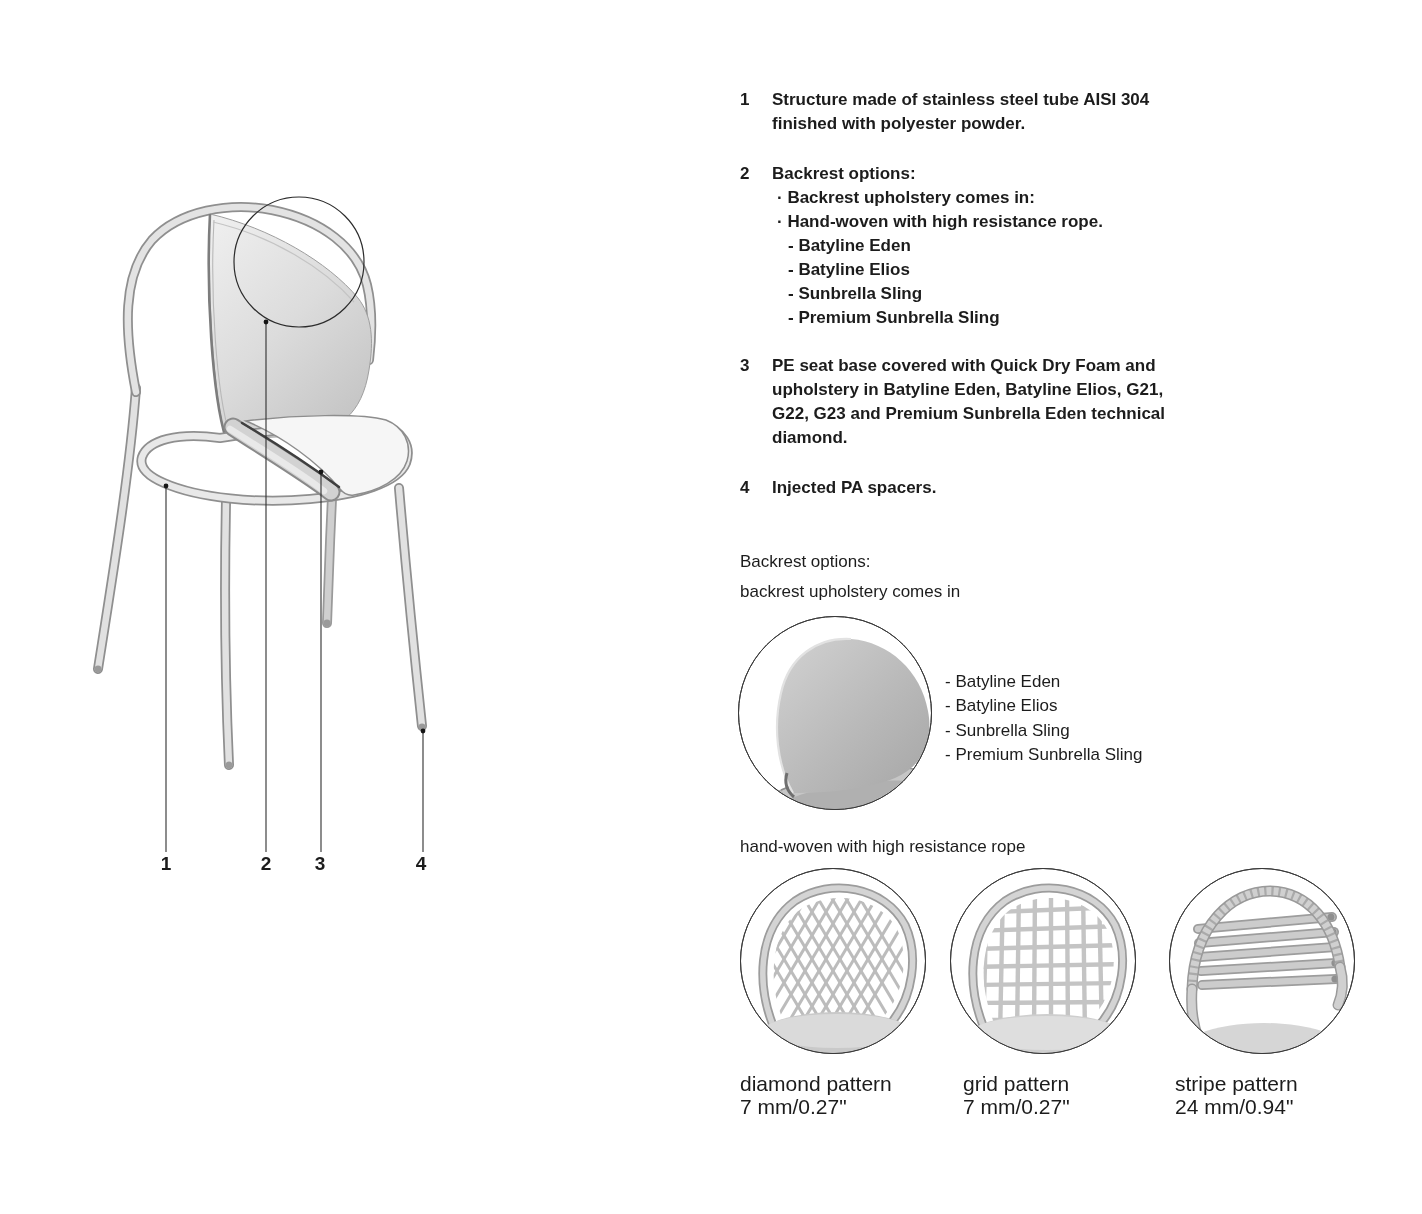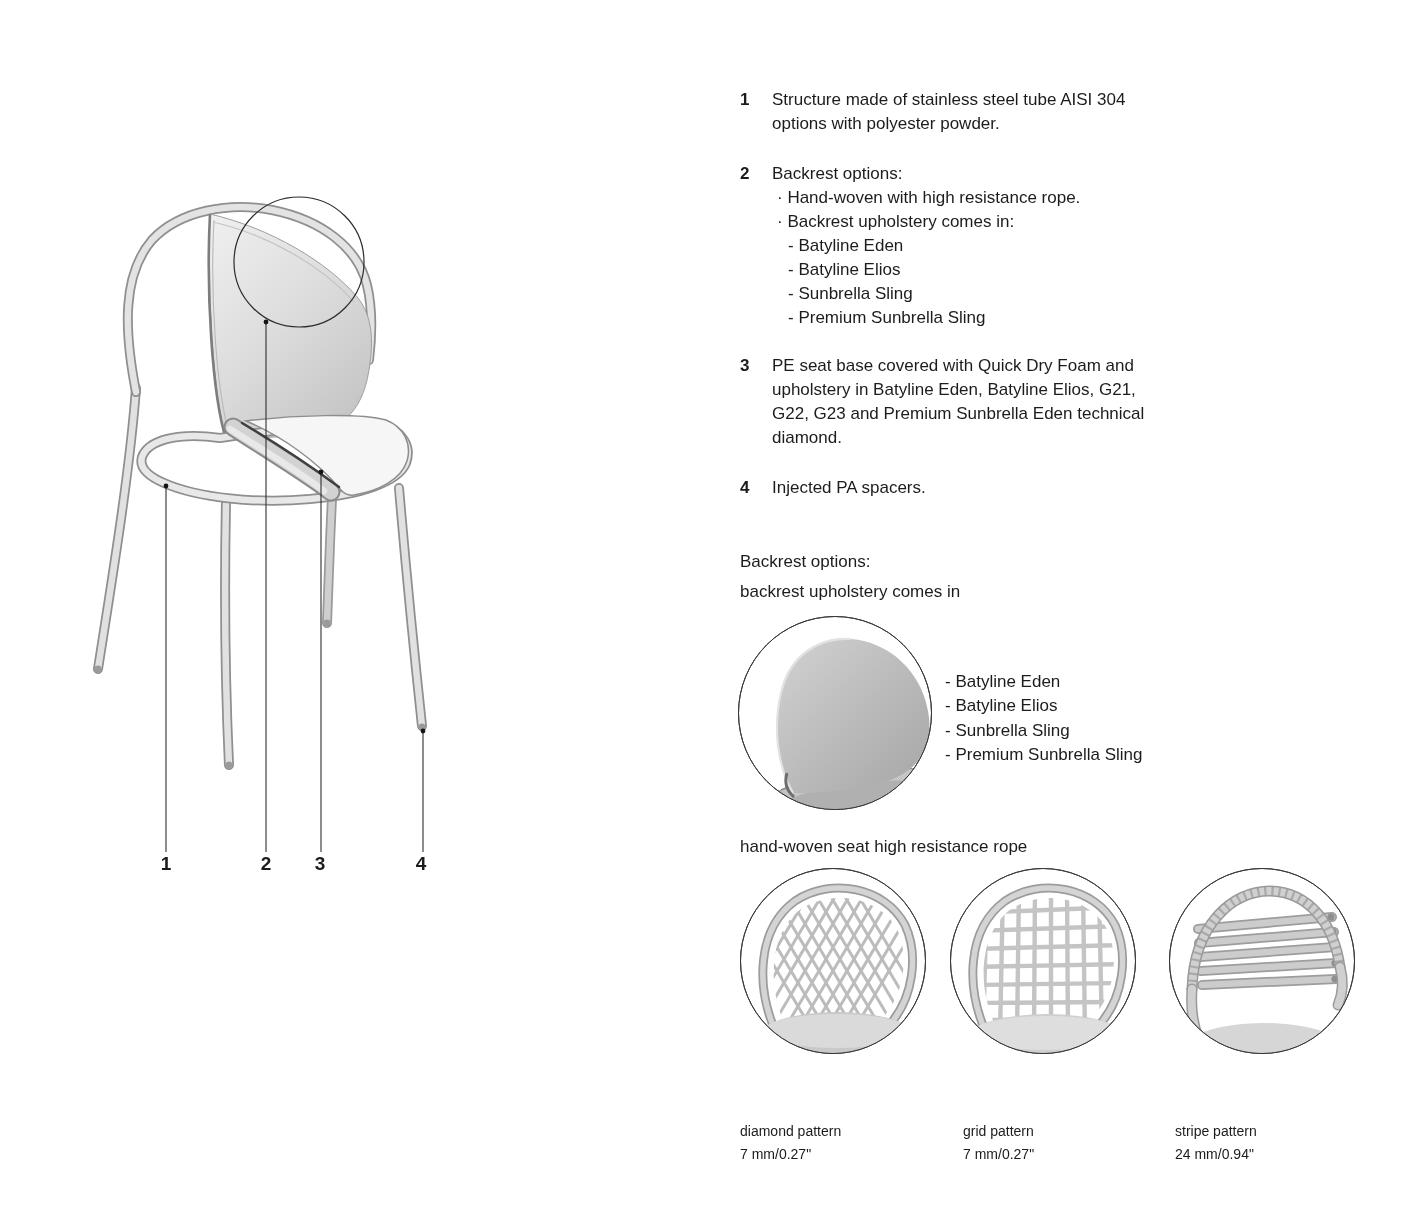--- a/index.html
+++ b/index.html
@@ -2,29 +2,29 @@
 <html><head>
 <meta charset="utf-8">
 <style>
   html,body{margin:0;padding:0;background:#ffffff;}
   .page{position:relative;width:1422px;height:1214px;background:#ffffff;overflow:hidden;
         font-family:"Liberation Sans","DejaVu Sans",sans-serif;color:#1c1c1c;}
   .abs{position:absolute;}
   
   .spec-item{position:absolute;left:740px;display:flex;font-size:17px;line-height:24px;}
   .spec-num{width:32px;font-weight:700;flex:0 0 32px;}
-  .spec-lines{white-space:nowrap;}
+  .spec-lines{white-space:nowrap;font-weight:bold;}
   .ind-b{margin-left:5px;}
   .ind-d{margin-left:16px;}
   
   .sec-heading{position:absolute;left:740px;font-size:17px;line-height:24px;white-space:nowrap;}
   
   .uph-list{position:absolute;left:945px;top:670px;font-size:17px;line-height:24.3px;white-space:nowrap;}
   
-  .pattern-caption{position:absolute;top:1120px;font-size:14px;line-height:23px;white-space:nowrap;}
+  .pattern-caption{position:absolute;top:1072px;font-size:21px;line-height:23px;white-space:nowrap;}
   
   .callout-num{position:absolute;top:853px;width:28px;text-align:center;font-size:19px;font-weight:600;}
   svg{display:block;}
 </style>
 </head>
 <body>
 
 <div class="page">
 
   <svg class="abs" style="left:60px;top:180px" width="440" height="720" viewBox="0 0 440 720">
@@ -91,30 +91,30 @@
 
   <div class="callout-num" style="left:152px">1</div>
   <div class="callout-num" style="left:252px">2</div>
   <div class="callout-num" style="left:306px">3</div>
   <div class="callout-num" style="left:407px">4</div>
 
   <div class="spec-item" style="top:88px">
     <div class="spec-num">1</div>
     <div class="spec-lines">
       <div>Structure made of stainless steel tube AISI 304</div>
-      <div>options with polyester powder.</div>
+      <div>finished with polyester powder.</div>
     </div>
   </div>
 
   <div class="spec-item" style="top:162px">
     <div class="spec-num">2</div>
     <div class="spec-lines">
       <div>Backrest options:</div>
+      <div class="ind-b">· Backrest upholstery comes in:</div>
       <div class="ind-b">· Hand-woven with high resistance rope.</div>
-      <div class="ind-b">· Backrest upholstery comes in:</div>
       <div class="ind-d">- Batyline Eden</div>
       <div class="ind-d">- Batyline Elios</div>
       <div class="ind-d">- Sunbrella Sling</div>
       <div class="ind-d">- Premium Sunbrella Sling</div>
     </div>
   </div>
 
   <div class="spec-item" style="top:354px">
     <div class="spec-num">3</div>
     <div class="spec-lines">
@@ -158,21 +158,21 @@
     <circle cx="98" cy="98" r="96.5" fill="none" stroke="#3a3a3a" stroke-width="1"></circle>
   </svg>
 
   <div class="uph-list">
     <div>- Batyline Eden</div>
     <div>- Batyline Elios</div>
     <div>- Sunbrella Sling</div>
     <div>- Premium Sunbrella Sling</div>
   </div>
 
-  <div class="sec-heading" style="top:835px">hand-woven seat high resistance rope</div>
+  <div class="sec-heading" style="top:835px">hand-woven with high resistance rope</div>
 
   <svg class="abs" style="left:739px;top:867px" width="188" height="188" viewBox="0 0 188 188">
     <defs>
       <clipPath id="clipB">
           <circle cx="94" cy="94" r="92"></circle>
         </clipPath>
       <clipPath id="ropesB">
           <path d="M 46 158 C 28 118 30 66 62 42 C 94 22 140 30 158 62 C 170 88 166 124 146 148 C 118 160 80 162 46 158 Z"></path>
         </clipPath>
     </defs>

